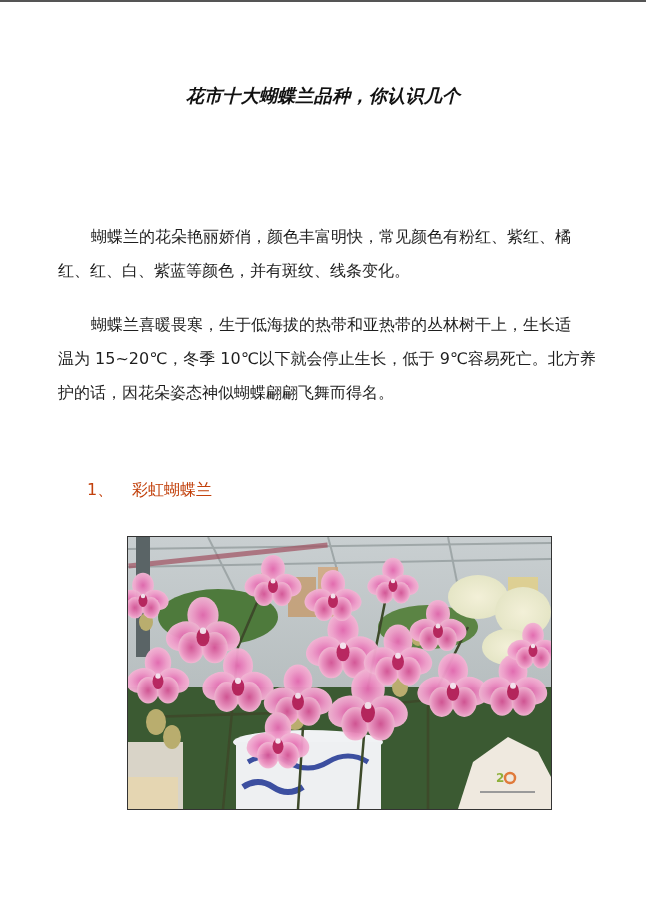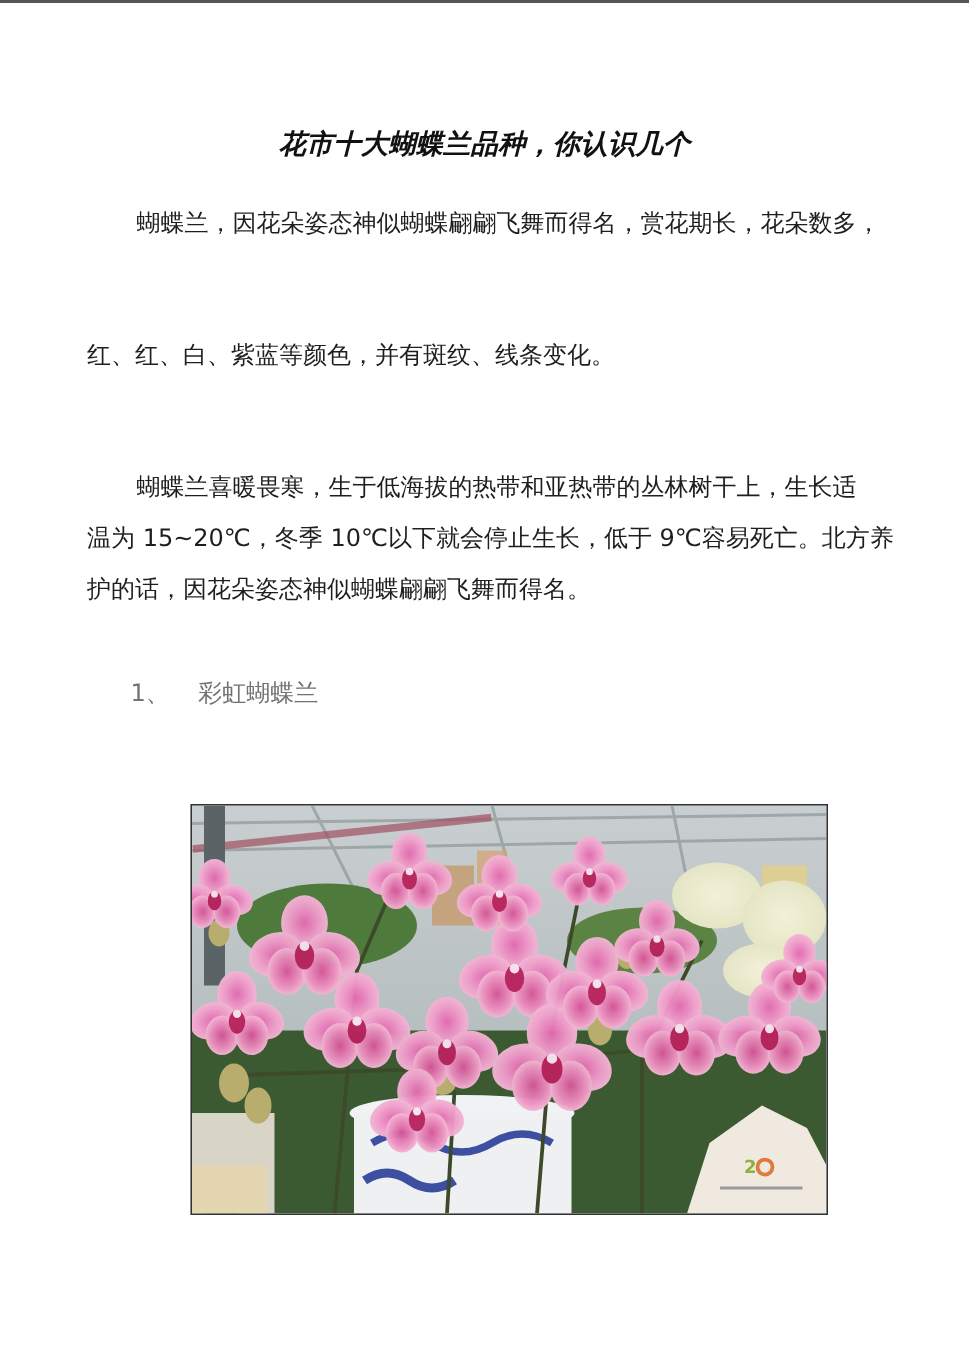--- a/index.html
+++ b/index.html
@@ -42,23 +42,23 @@
       white-space: nowrap;
     }
     .para .line { display: block; }
     .para .line.first { padding-left: 33px; }
     .p1 { top: 132px; }
     .p2 { top: 220px; }
     .p3 { top: 308px; }
 
     .list-item {
       position: absolute;
-      left: 87px; top: 452px;
+      left: 87px; top: 480px;
       font-size: 16px;
-      color: #737373;
+      color: #c2410c;
     }
     .list-item .num { display: inline-block; width: 40px; }
 
     .photo {
       position: absolute;
       left: 127px; top: 536px;
       width: 423px; height: 272px;
       border: 1px solid #333333;
       overflow: hidden;
       background: #b9c2c4;
@@ -66,24 +66,24 @@
     .photo svg { display: block; }
   </style>
 </head>
 <body>
 
 <div class="top-rule"></div>
 
 <h1 class="title" style="margin:0;">花市十大蝴蝶兰品种，你认识几个</h1>
 
 <div class="para p1">
-  <span class="line first">蝴蝶兰，因花朵姿态神似蝴蝶翩翩飞舞而得名，赏花期长，花朵数多，</span>
 </div>
 
 <div class="para p2">
+  <span class="line first">蝴蝶兰的花朵艳丽娇俏，颜色丰富明快，常见颜色有粉红、紫红、橘</span>
   <span class="line">红、红、白、紫蓝等颜色，并有斑纹、线条变化。</span>
 </div>
 
 <div class="para p3">
   <span class="line first">蝴蝶兰喜暖畏寒，生于低海拔的热带和亚热带的丛林树干上，生长适</span>
   <span class="line">温为 15~20℃，冬季 10℃以下就会停止生长，低于 9℃容易死亡。北方养</span>
   <span class="line">护的话，因花朵姿态神似蝴蝶翩翩飞舞而得名。</span>
 </div>
 
 <div class="list-item">

